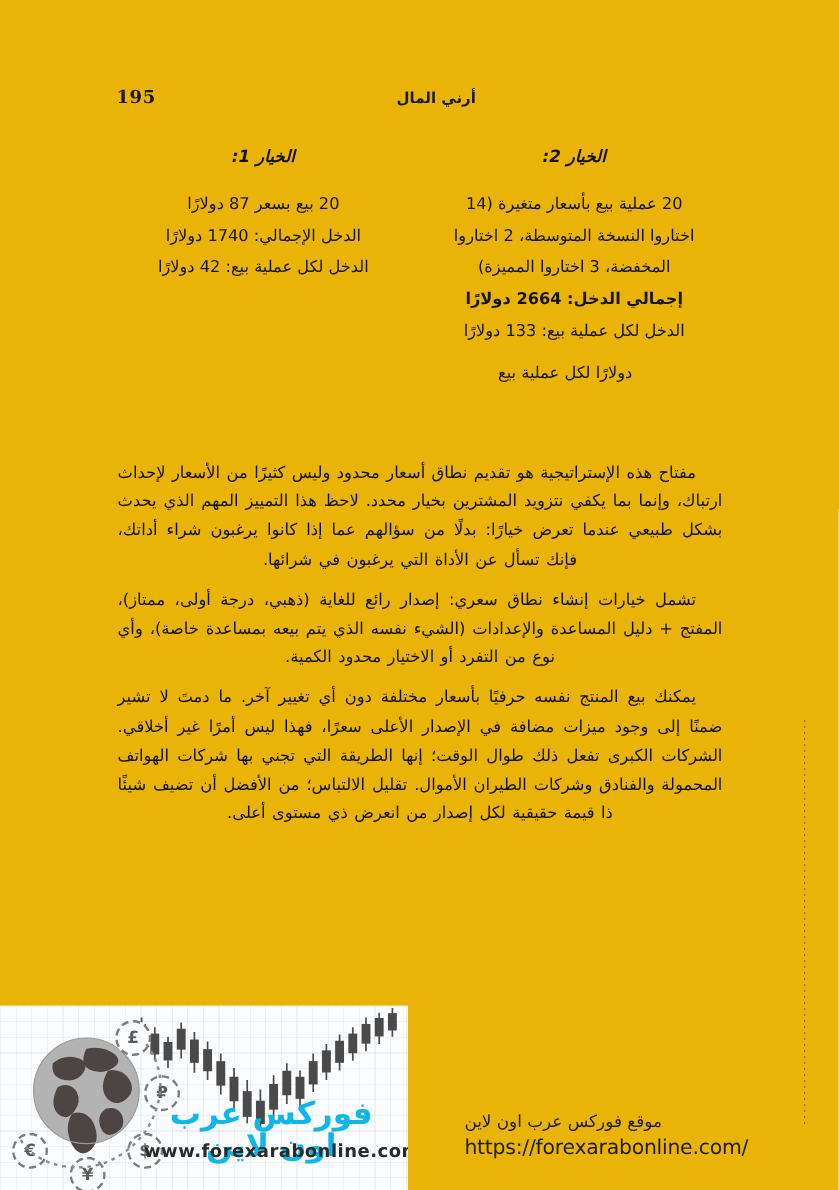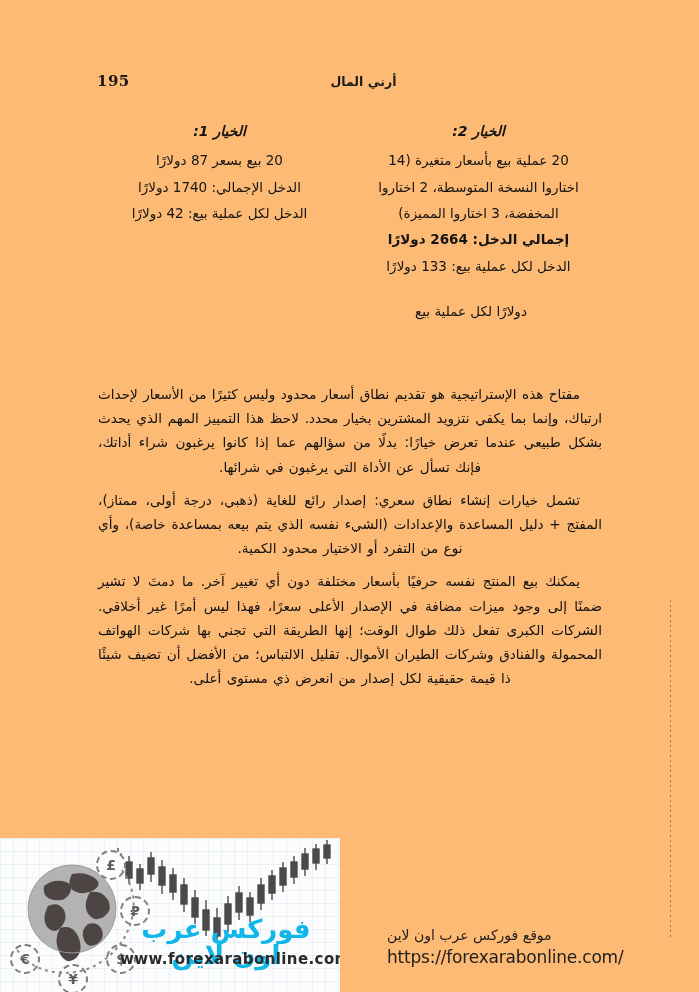--- a/index.html
+++ b/index.html
@@ -5,21 +5,21 @@
 <style>
   html, body {
     margin: 0;
     padding: 0;
     background: #ffffff;
   }
   #page {
     position: relative;
     width: 699px;
     height: 992px;
-    background: #fdba74;
+    background: #eab308;
     overflow: hidden;
     font-family: "DejaVu Sans", "Liberation Sans", sans-serif;
     color: #151515;
   }
 
   
   .page-number {
     position: absolute;
     left: 97px;
     top: 72px;
@@ -58,21 +58,21 @@
     text-align: center;
     font-size: 13.5px;
     line-height: 1.95;
     color: #141414;
   }
   .option-title {
     font-style: italic;
     font-weight: bold;
     font-size: 14px;
     display: block;
-    margin-bottom: 2px;
+    margin-bottom: 12px;
   }
   .option-line {
     display: block;
   }
   .option-line.em {
     font-weight: bold;
   }
 
   .difference {
     position: absolute;

